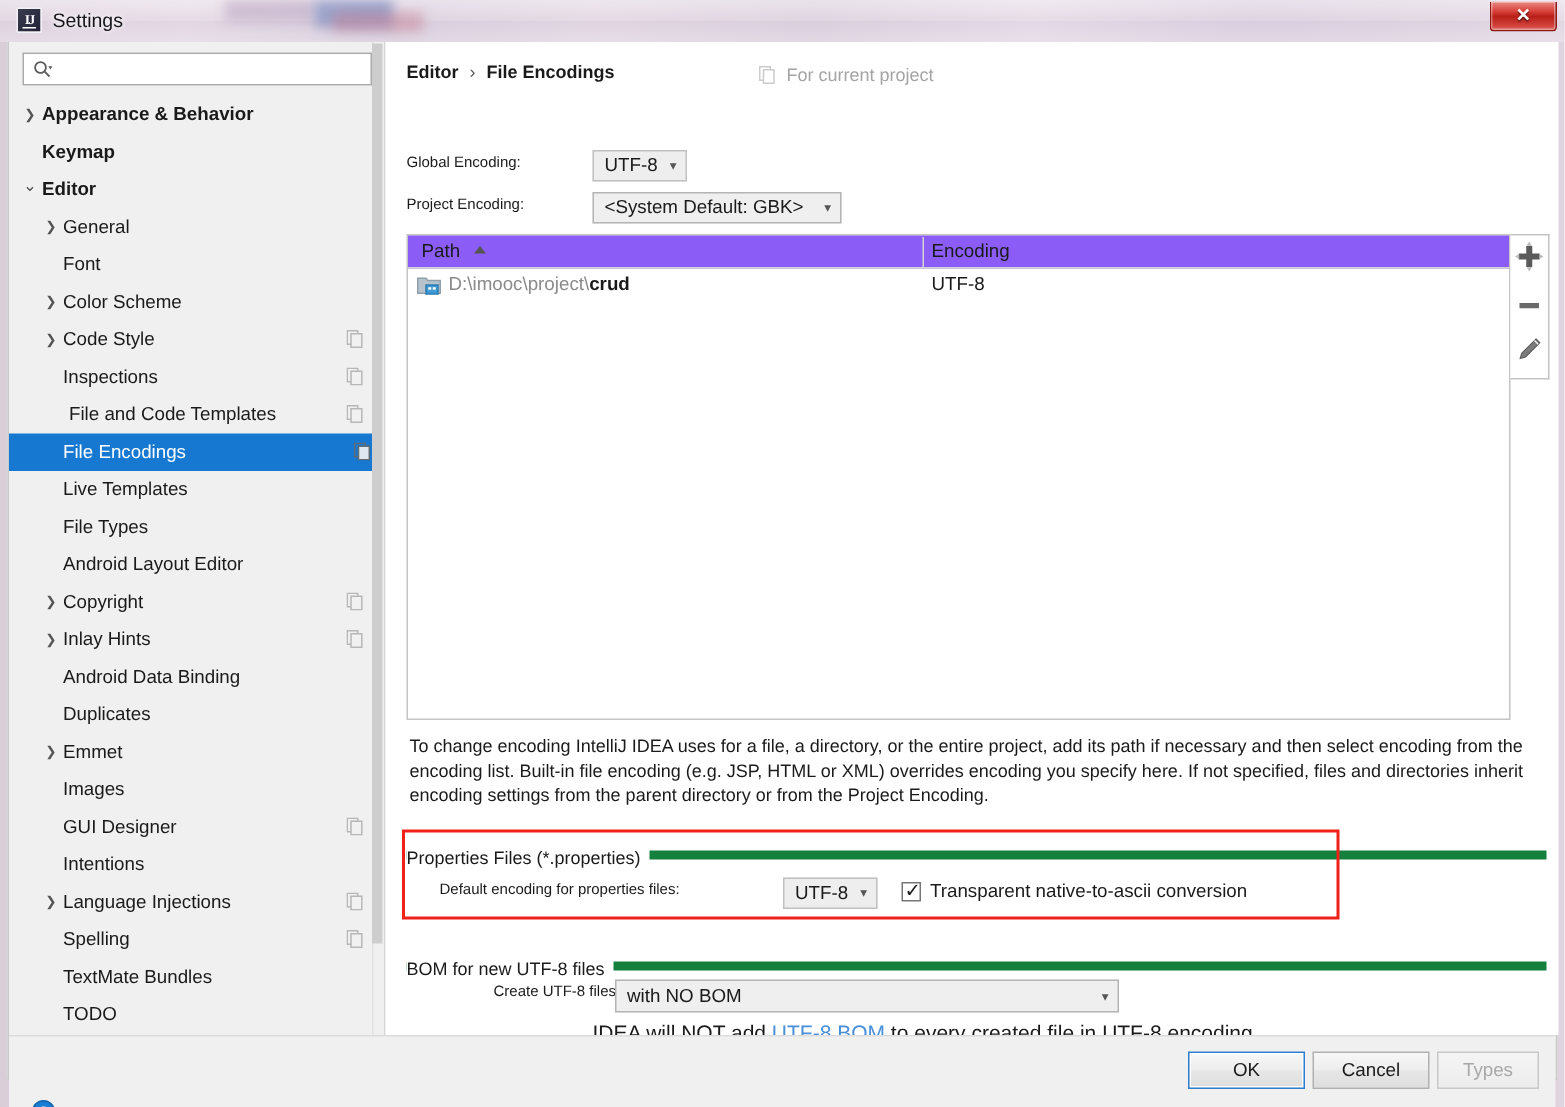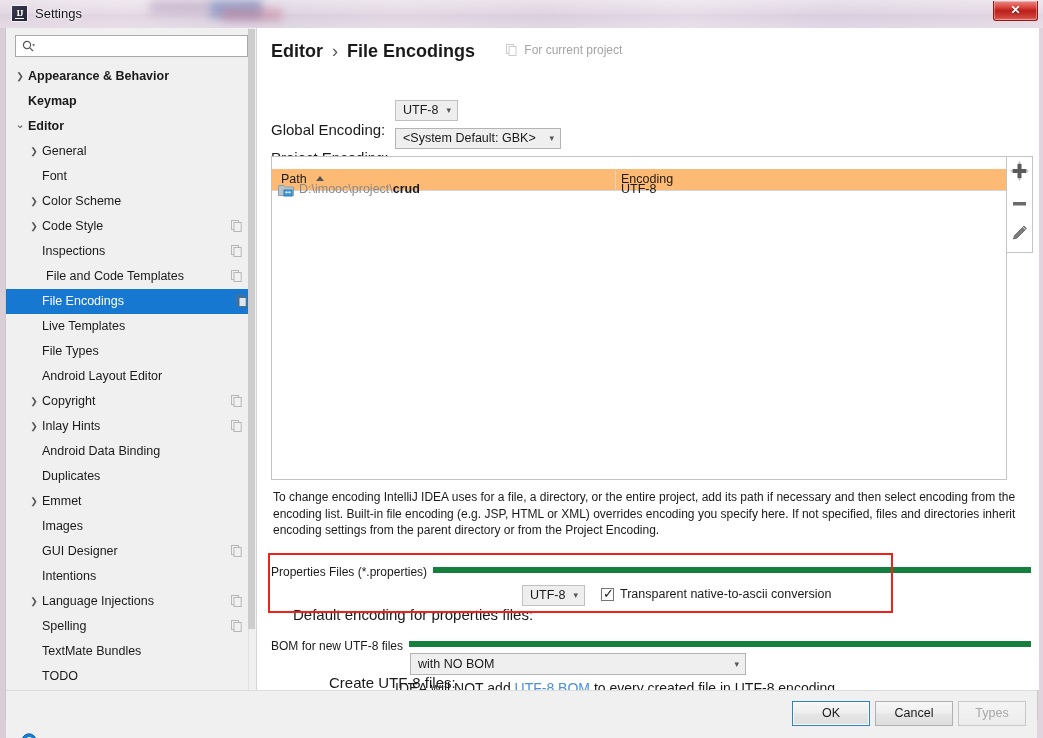--- a/index.html
+++ b/index.html
@@ -225,21 +225,21 @@
   
   #content {
     position: absolute;
     left: 251px; top: 0px;
     width: 782px; height: 662px;
     background: #ffffff;
   }
   #breadcrumb {
     position: absolute;
     left: 14px; top: 13px;
-    font-size: 18px;
+    font-size: 12px;
     font-weight: bold;
     color: #1a1a1a;
     white-space: nowrap;
   }
   #breadcrumb .sep {
     font-weight: normal;
     color: #555;
     padding: 0 4px;
   }
   #for-current-project {
@@ -252,22 +252,22 @@
   }
   #for-current-project .cp-icon {
     display: inline-block;
     vertical-align: -2px;
     margin-right: 4px;
     opacity: 0.5;
   }
   .field-row { position: absolute; left: 14px; }
   .field-label {
     position: absolute;
-    top: 21px;
-    font-size: 15px;
+    top: 3px;
+    font-size: 10px;
     color: #1a1a1a;
     white-space: nowrap;
   }
   .combo {
     position: absolute;
     background: #eeeeee;
     border: 1px solid #c0c0c0;
     box-sizing: border-box;
     height: 21px;
     line-height: 19px;
@@ -292,23 +292,23 @@
   #table-panel {
     position: absolute;
     left: 14px; top: 128px;
     width: 736px; height: 324px;
     border: 1px solid #c4c4c4;
     box-sizing: border-box;
     background: #ffffff;
   }
   #table-header {
     position: absolute;
-    left: 0; top: 12px;
+    left: 0; top: 0;
     width: 100%; height: 22px;
-    background: #fdba74;
+    background: #8b5cf6;
     border-bottom: 1px solid #d4d4d4;
     box-sizing: border-box;
   }
   .th {
     position: absolute;
     top: 0;
     height: 21px;
     line-height: 21px;
     font-size: 12.5px;
     color: #1a1a1a;

